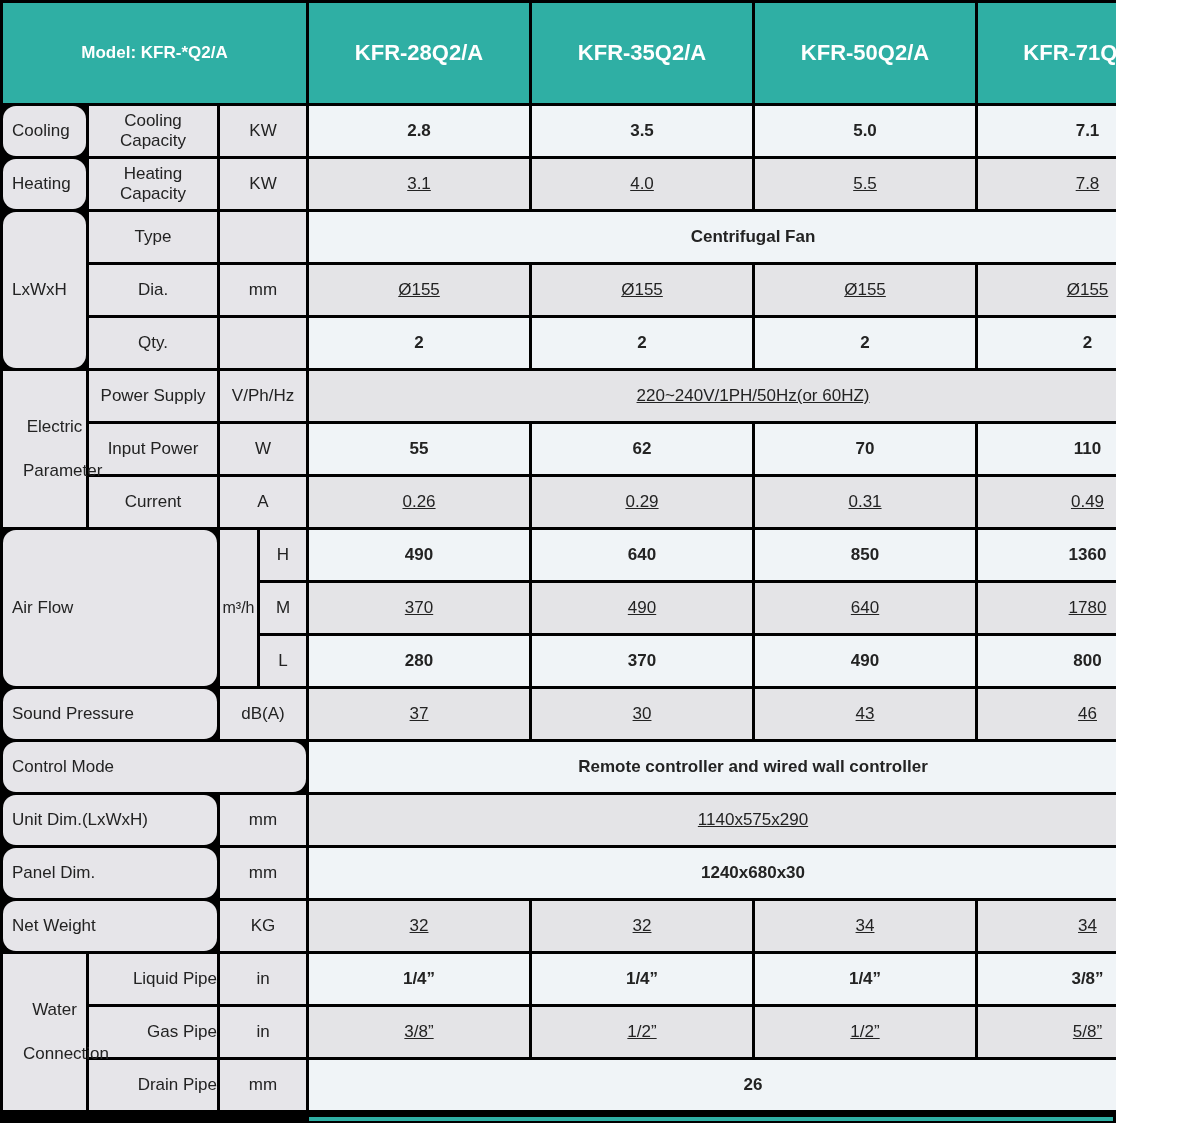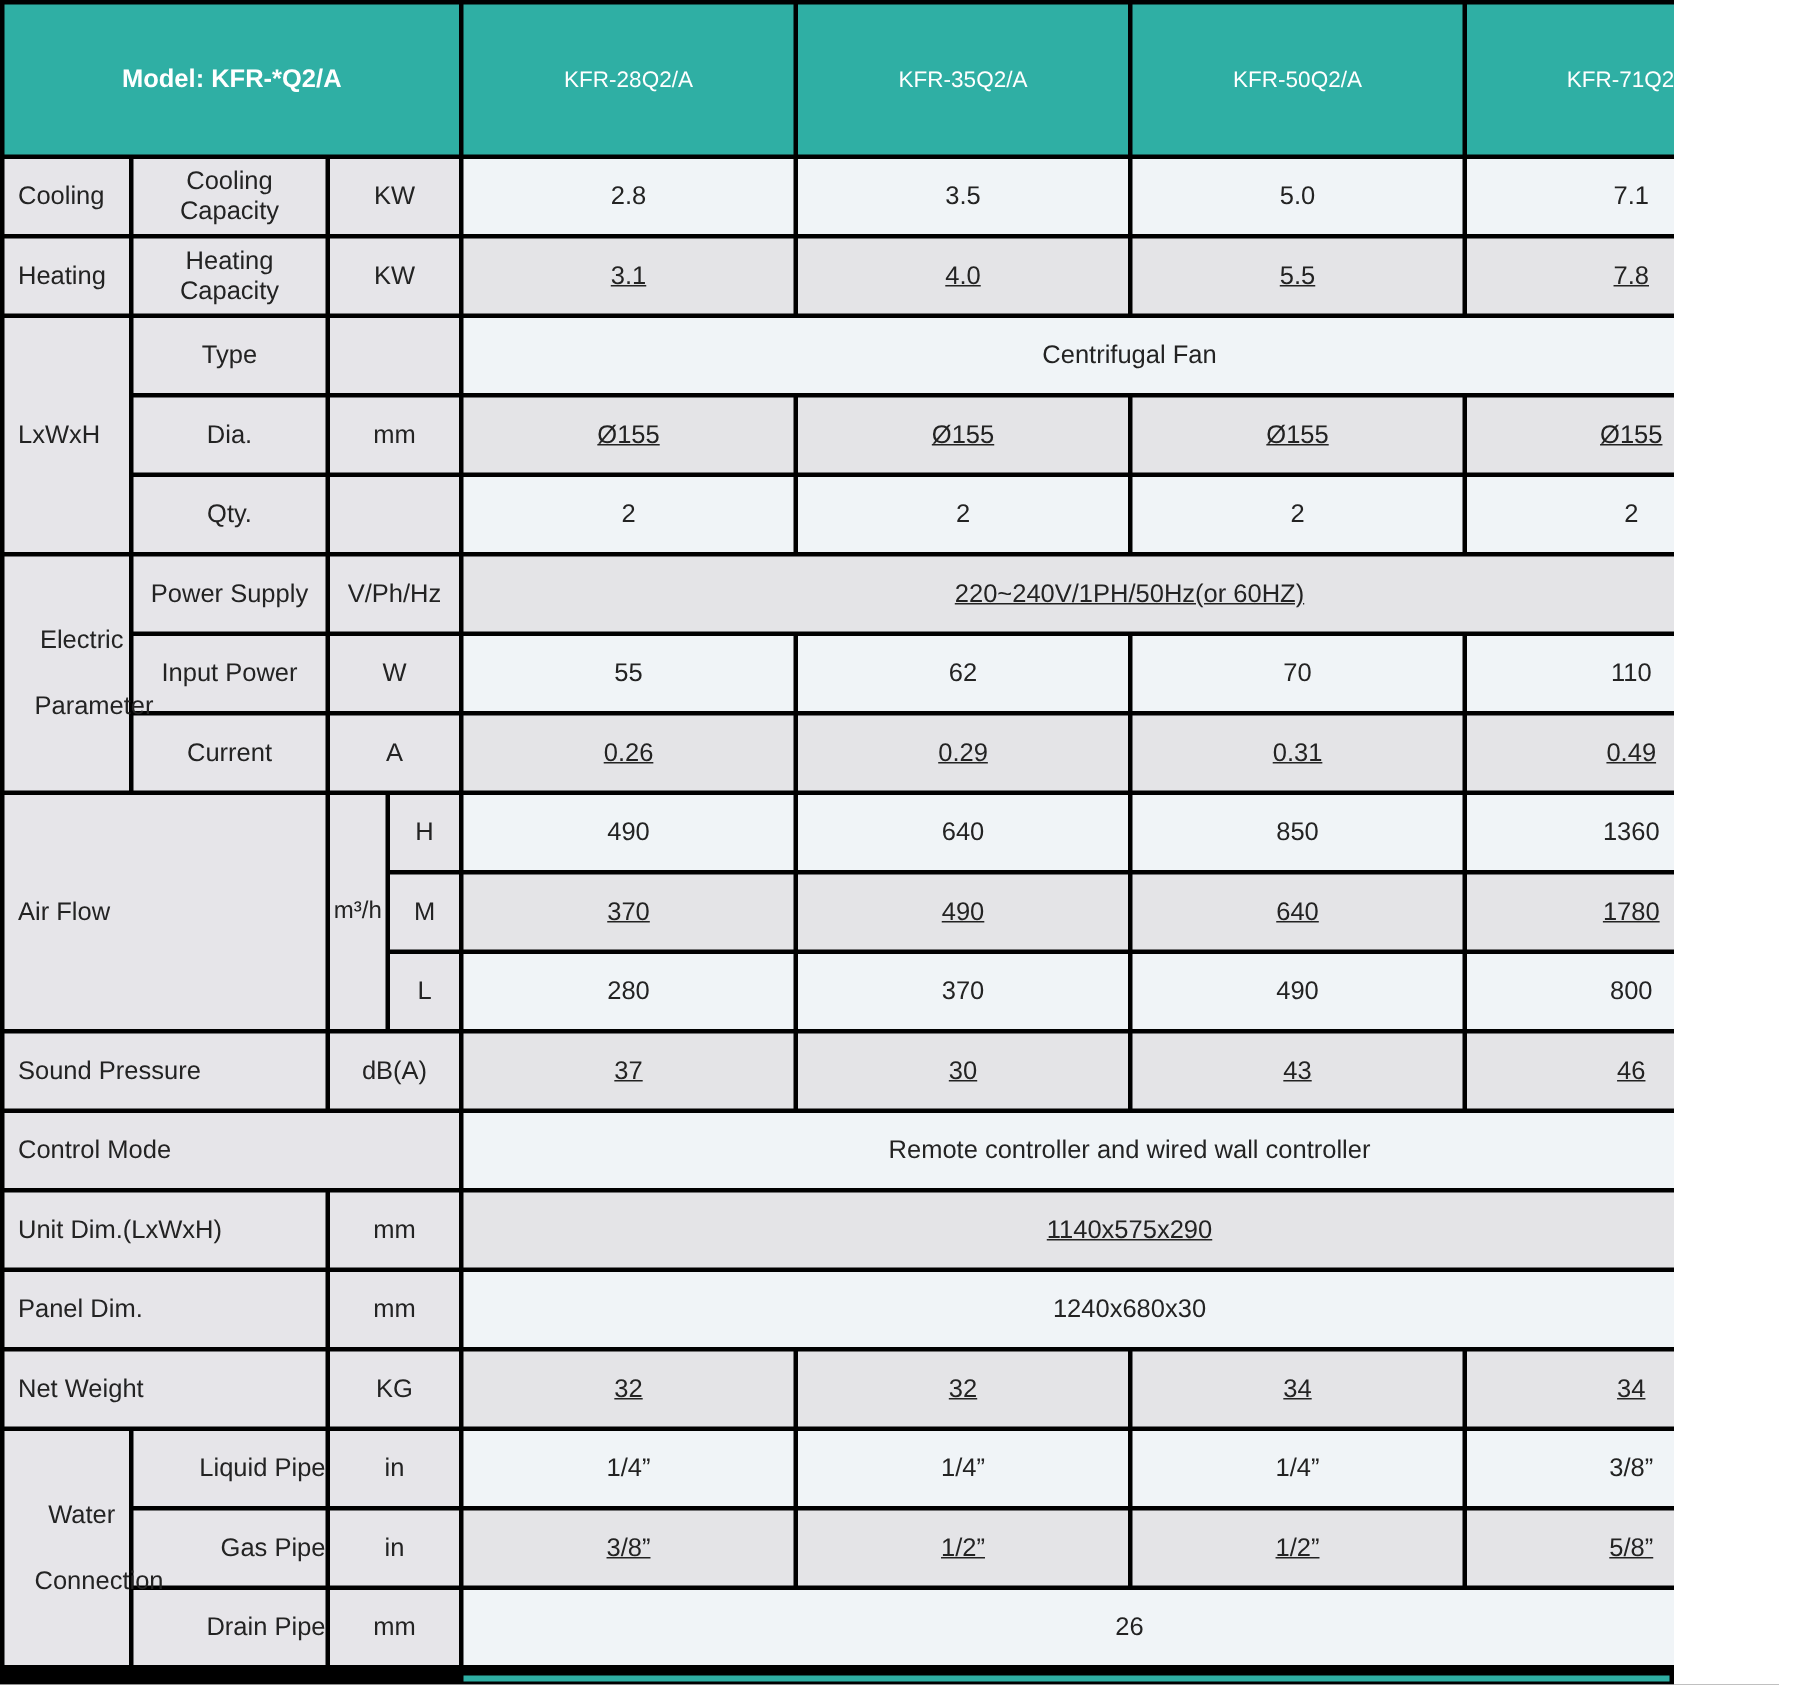--- a/index.html
+++ b/index.html
@@ -29,30 +29,30 @@
   }
   th.th-model {
     background: var(--teal);
     color: #ffffff;
     font-weight: 700;
     font-size: 17px;
   }
   th.th-col {
     background: var(--teal);
     color: #ffffff;
-    font-weight: 400;
-    font-size: 15px;
-  }
-  td.cat  { background: var(--label_bg); text-align: left; padding-left: 9px; }
+    font-weight: 700;
+    font-size: 22px;
+  }
+  td.cat  { background: var(--label_bg); text-align: left; padding-left: 9px; border-radius: 13px; }
   td.cat2 { background: var(--label_bg); text-align: center; line-height: 2.6; padding-left: 20px; }
   td.sub  { background: var(--label_bg); }
   td.subl { background: var(--label_bg); text-align: right; padding-left: 20px; }
   td.unit { background: var(--label_bg); }
   td.unita{ background: var(--label_bg); font-size: 16px; }
-  td.val.light { background: var(--row_light); }
+  td.val.light { background: var(--row_light); font-weight: bold; }
   td.val.gray  { background: var(--row_gray); text-decoration: underline; }
   .strip {
     position: absolute;
     left: 309px;
     right: 3px;
     bottom: 2px;
     height: 4px;
     background: var(--teal);
   }
 </style>

